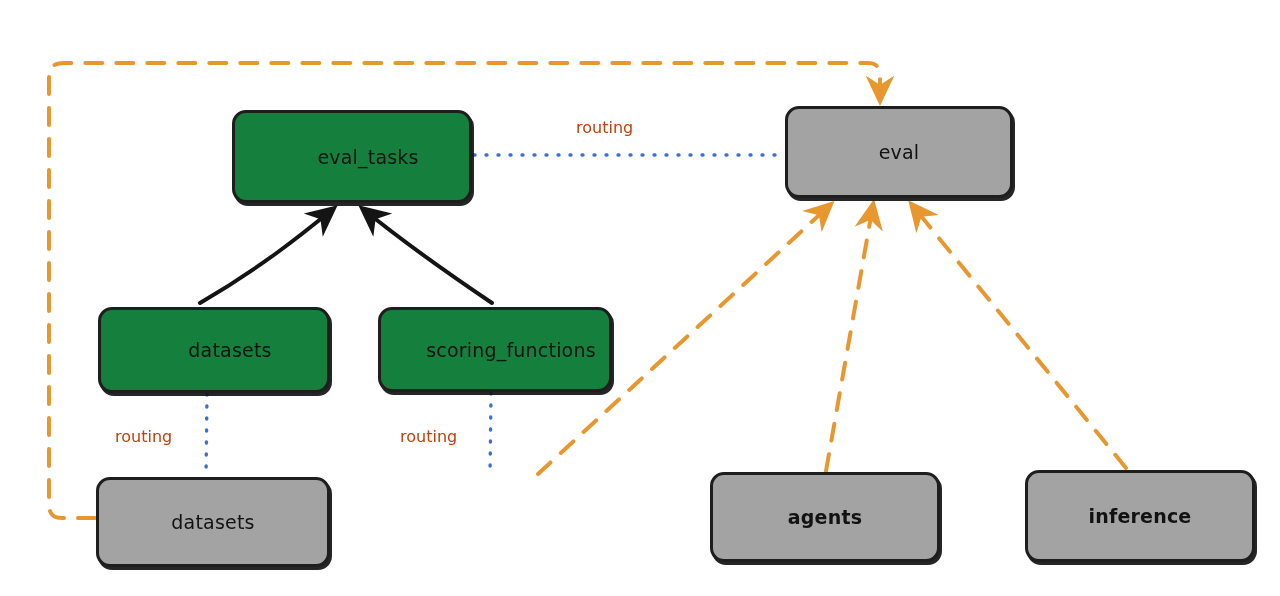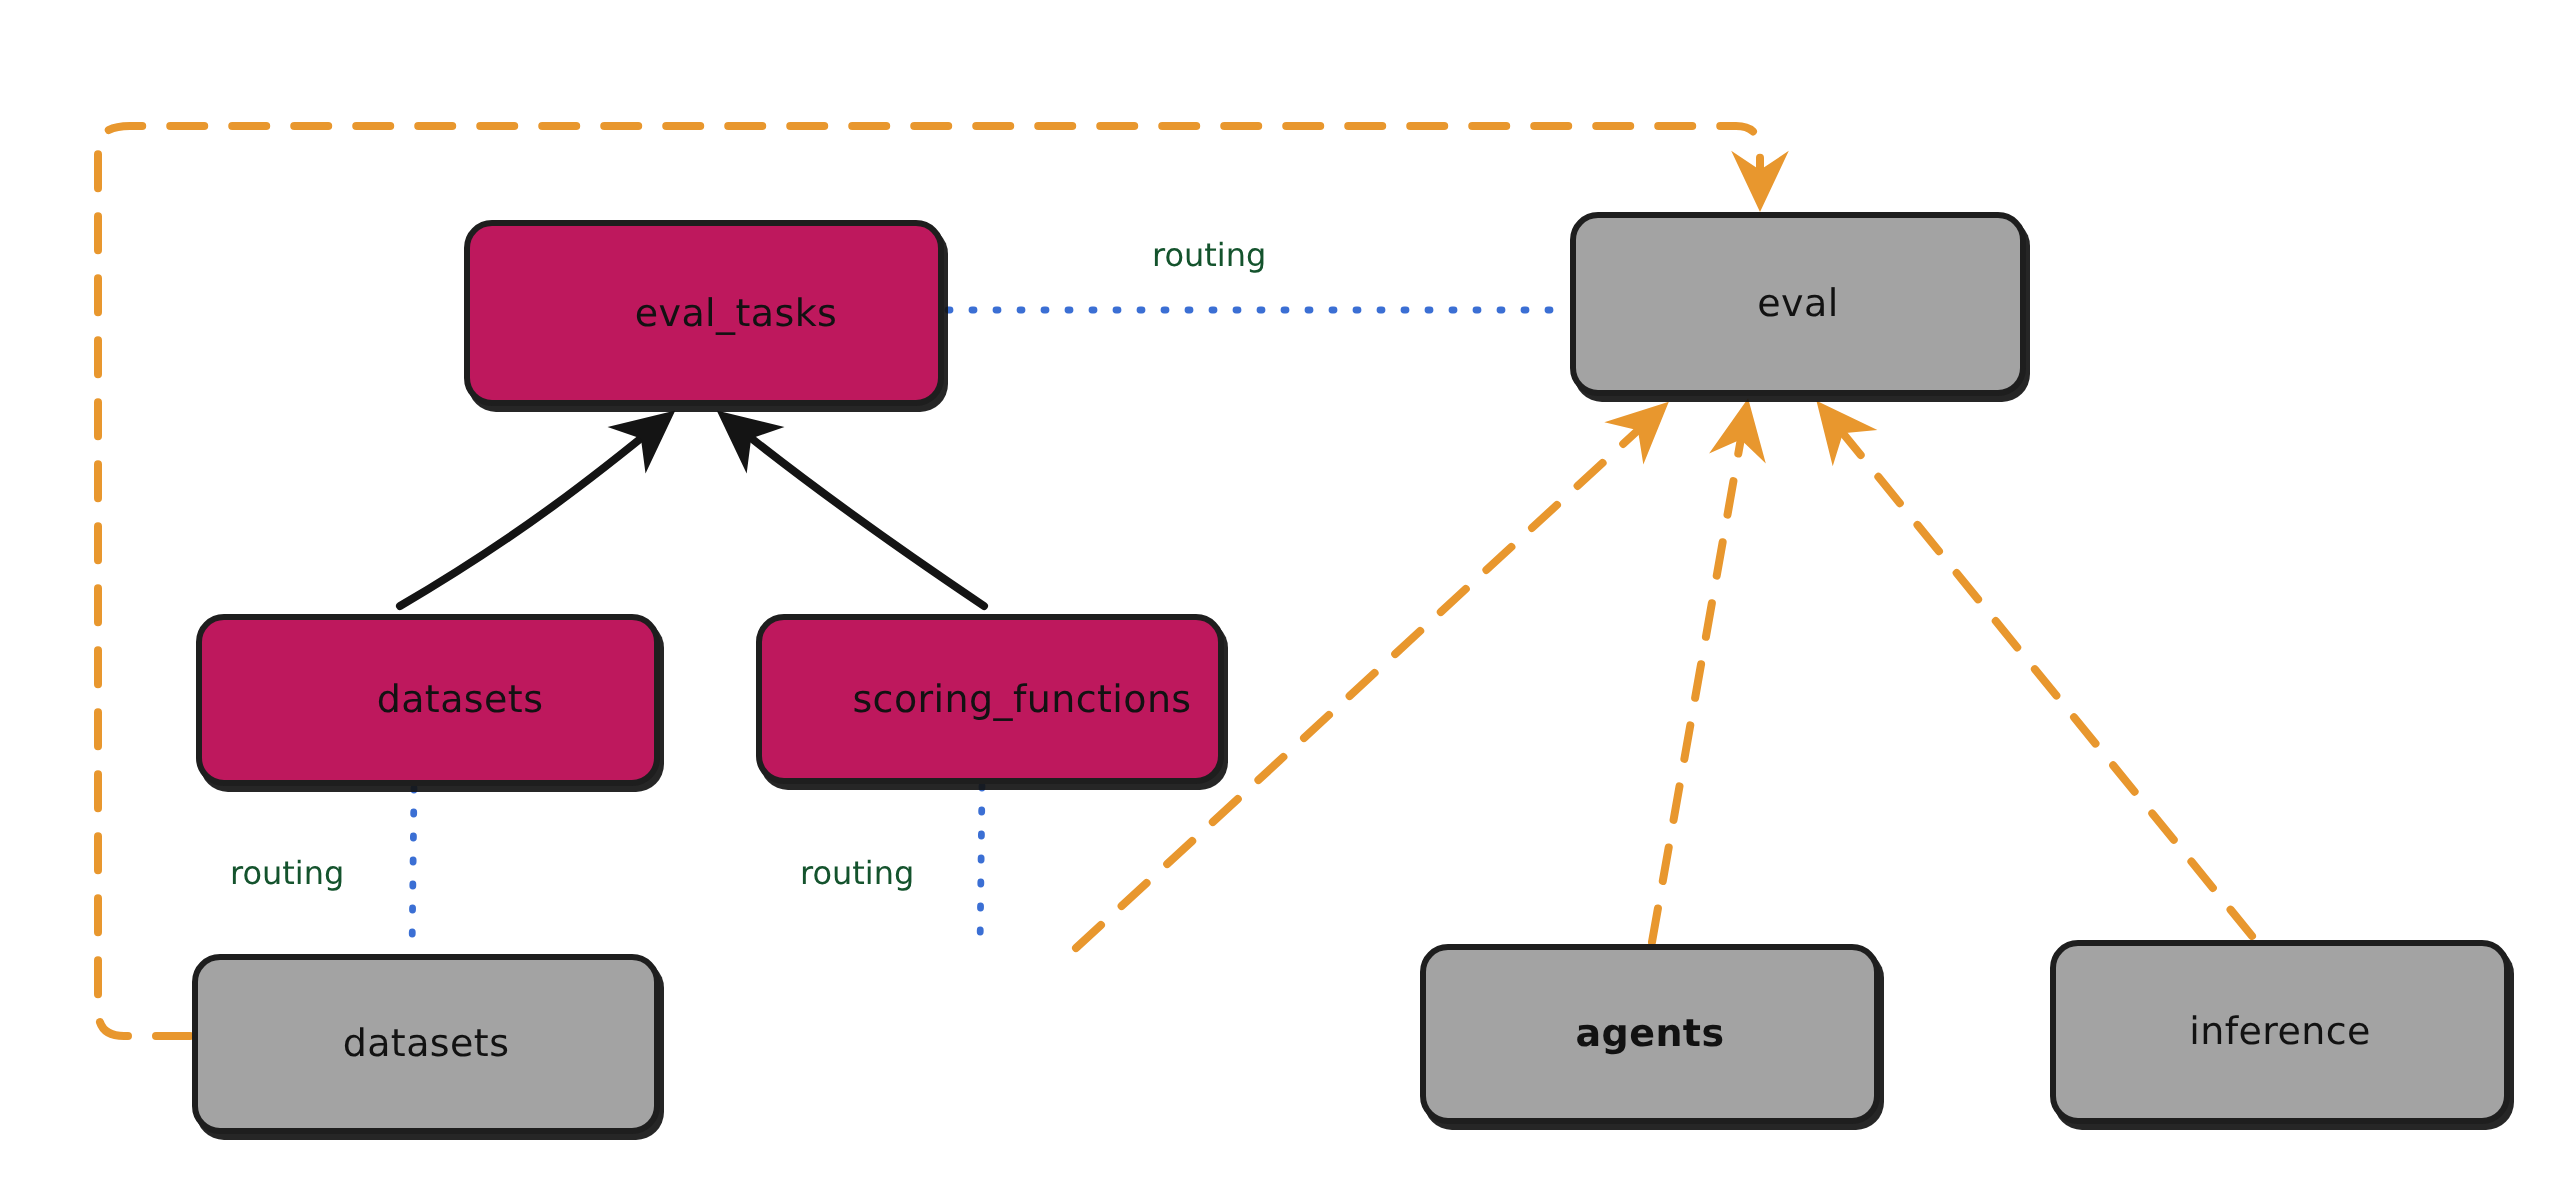--- a/index.html
+++ b/index.html
@@ -31,39 +31,39 @@
     position: absolute;
     box-sizing: border-box;
     border: 3px solid #1e1e1e;
     border-radius: 14px;
     display: flex;
     align-items: center;
     justify-content: center;
     box-shadow: 2px 3px 0 0 rgba(20,20,20,0.92);
   }
   .node-api {
-    background: #be185d;
+    background: #15803d;
     padding-left: 32px;
   }
   .node-provider {
     background: #a3a3a3;
   }
   .node-label {
     font-family: "DejaVu Sans", sans-serif;
     font-size: 19px;
     color: #121212;
     letter-spacing: 0.2px;
     white-space: nowrap;
     pointer-events: none;
   }
   .edge-label {
     position: absolute;
     font-family: "DejaVu Sans", sans-serif;
     font-size: 16px;
-    color: #14532d;
+    color: #c2410c;
     white-space: nowrap;
   }
 </style>
 </head>
 <body>
 
 <div id="canvas">
 
   <svg id="edges" viewBox="0 0 1280 596" width="1280" height="596" xmlns="http://www.w3.org/2000/svg">
 
@@ -114,21 +114,21 @@
 
   <div class="node node-provider" style="left:96px; top:477px; width:234px; height:90px;">
     <span class="node-label">datasets</span>
   </div>
 
 
   <div class="node node-provider" style="left:710px; top:472px; width:230px; height:90px;font-weight:bold;">
     <span class="node-label">agents</span>
   </div>
 
-  <div class="node node-provider" style="left:1025px; top:470px; width:230px; height:92px;">
+  <div class="node node-provider" style="left:1025px; top:470px; width:230px; height:92px;font-weight:bold;">
     <span class="node-label">inference</span>
   </div>
 
   <div class="edge-label" style="left:576px; top:118px;">routing</div>
 
   <div class="edge-label" style="left:115px; top:427px;">routing</div>
 
   <div class="edge-label" style="left:400px; top:427px;">routing</div>
 
 </div>

